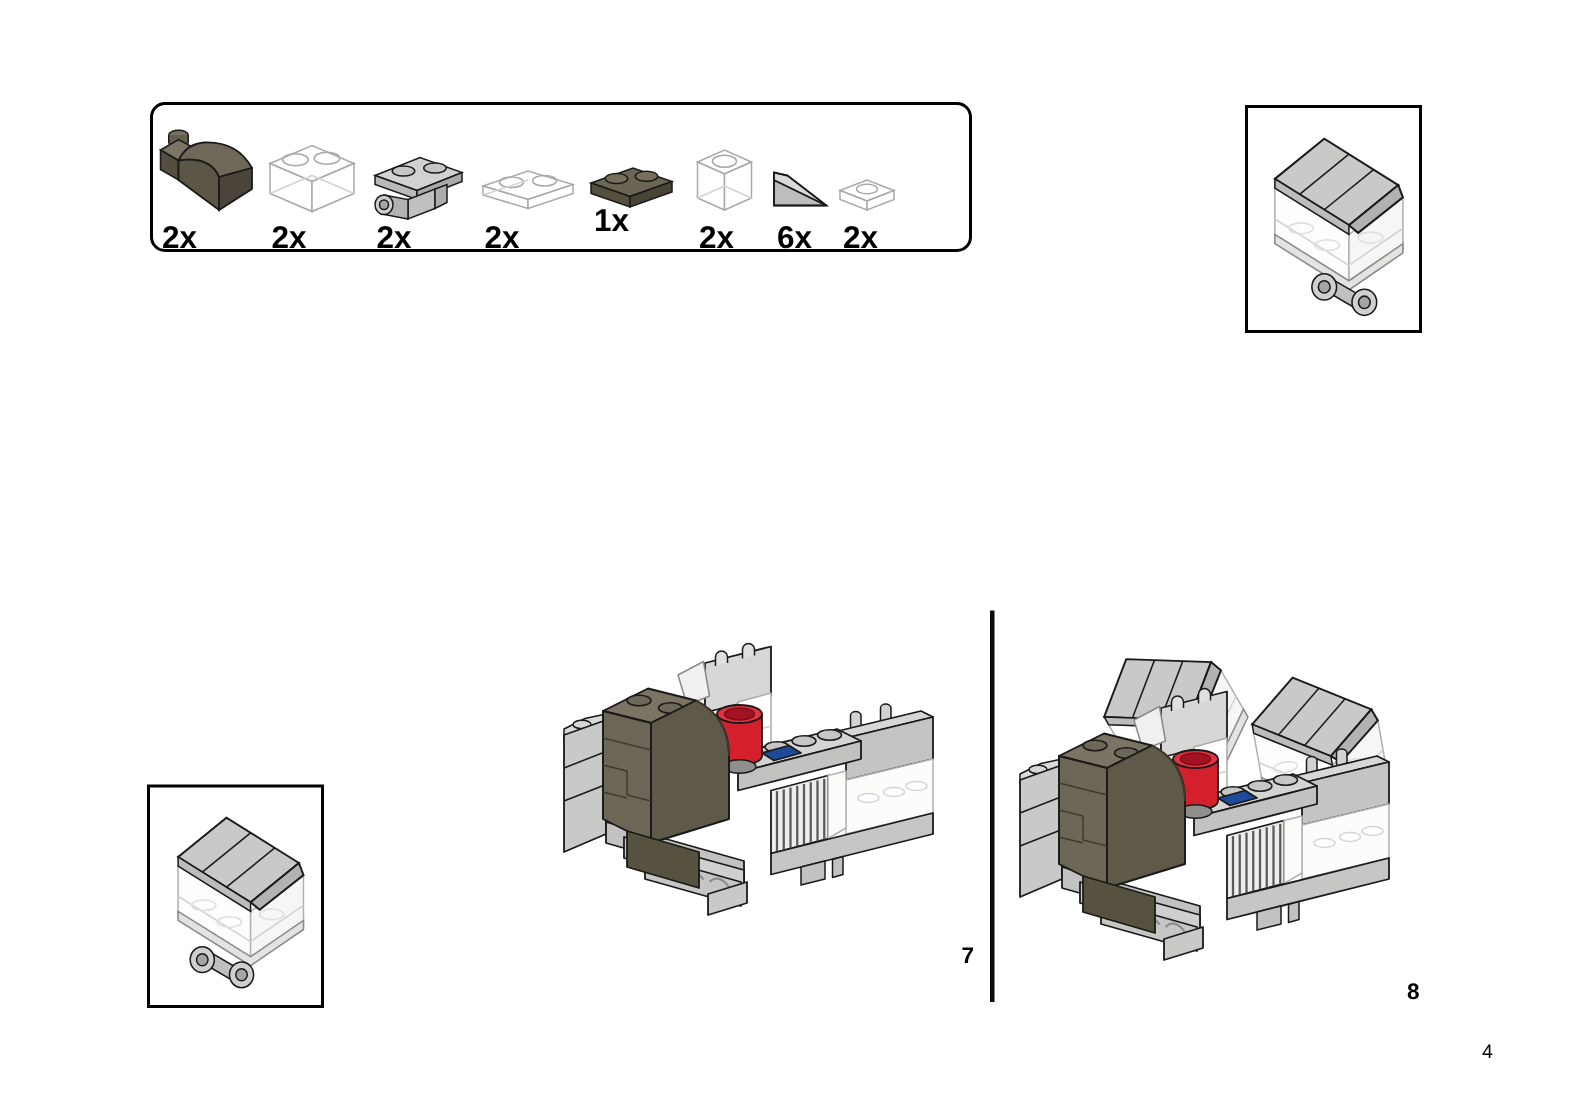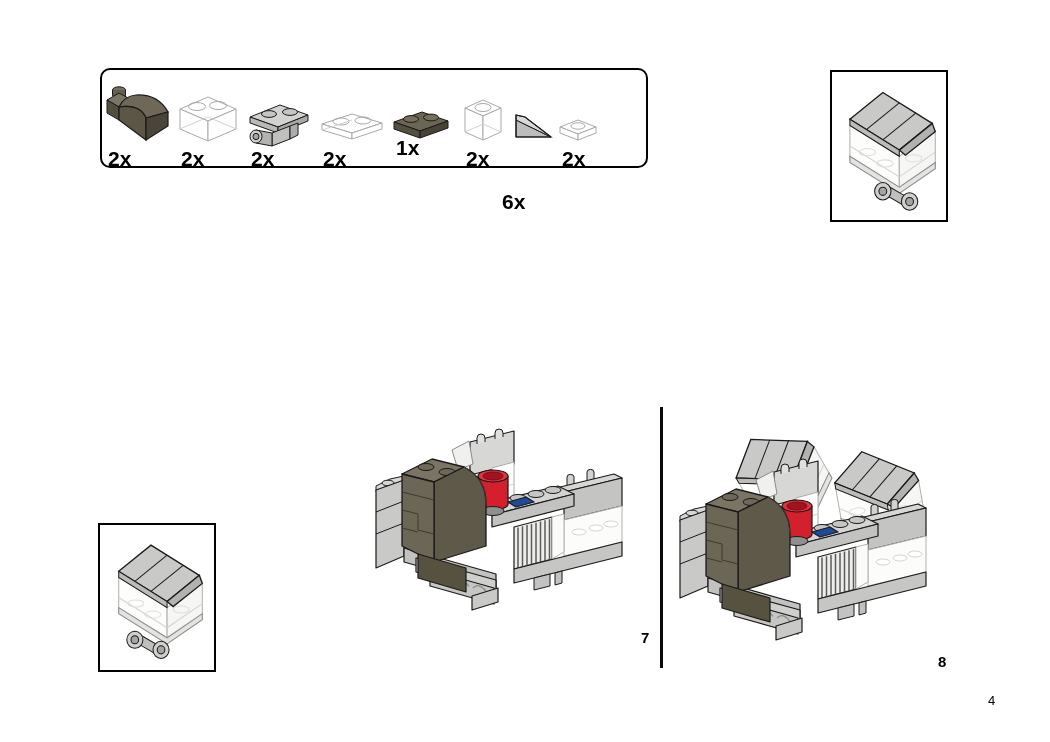--- a/index.html
+++ b/index.html
@@ -214,21 +214,21 @@
     </div>
     <div class="qty" style="left:364px;top:78px;">2x</div>
 
     <div class="slot" style="left:410px;top:42px;">
       <svg width="42" height="32" viewBox="0 0 42 32">
         <polygon points="4,8 39,25 4,25" fill="#bdbdbb" stroke="#1a1a1a"></polygon>
         <polygon points="4,3 13,5 39,25 4,8" fill="#d9d9d7" stroke="#1a1a1a"></polygon>
         <polygon points="4,3 13,5 39,25 4,25" fill="none" stroke="#1a1a1a" stroke-width="1.2"></polygon>
       </svg>
     </div>
-    <div class="qty" style="left:400px;top:78px;margin-top:43px;">6x</div>
+    <div class="qty" style="left:416px;top:78px;">6x</div>
 
     <div class="slot" style="left:456px;top:46px;">
       <svg width="40" height="26" viewBox="0 0 40 26">
         <polygon points="2,11 20,4 38,11 20,18" fill="#ffffff" stroke="#a9a9a7"></polygon>
         <polygon points="2,11 20,18 20,24 2,17" fill="#ffffff" stroke="#a9a9a7"></polygon>
         <polygon points="20,18 38,11 38,17 20,24" fill="#ffffff" stroke="#a9a9a7"></polygon>
         <ellipse cx="20" cy="10" rx="7" ry="3.2" fill="none" stroke="#a9a9a7"></ellipse>
       </svg>
     </div>
     <div class="qty" style="left:460px;top:78px;">2x</div>

